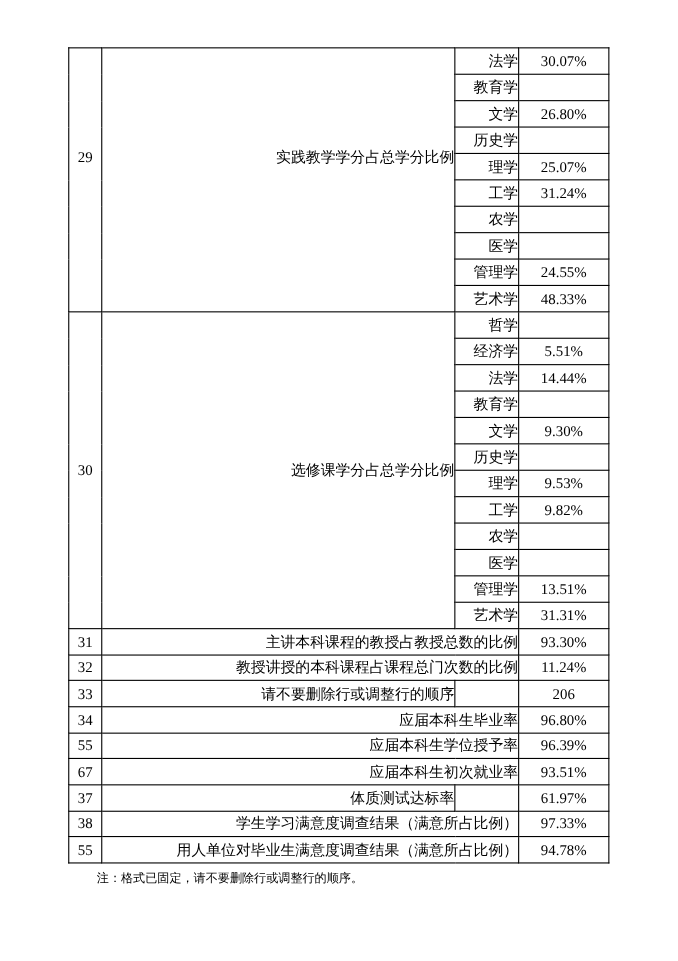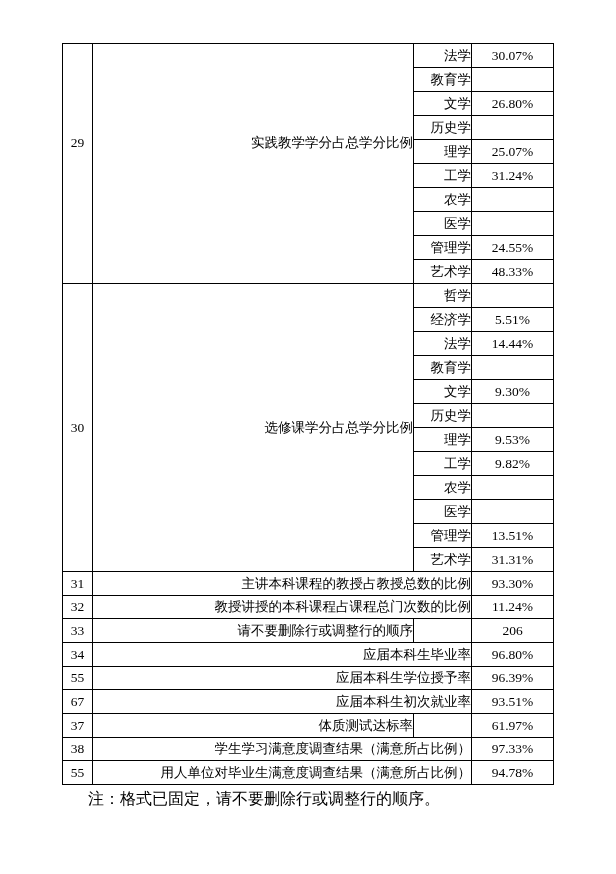--- a/index.html
+++ b/index.html
@@ -40,21 +40,21 @@
   td.sub  { text-align: right; padding-left: 3px; }
   td.val  { text-align: center; padding-right: 5px; }
   td.no-top { border-top: none; }
   td .inner { display: block; }
   
   .shift-up .inner { position: relative; top: -21px; }
   .note {
     position: absolute;
     left: 88px;
     top: 791px;
-    font-size: 16px;
+    font-size: 11px;
     line-height: 16px;
     color: #000000;
     white-space: nowrap;
   }
 </style>
 </head>
 <body>
 
 <div class="page">
   <table class="grid">

